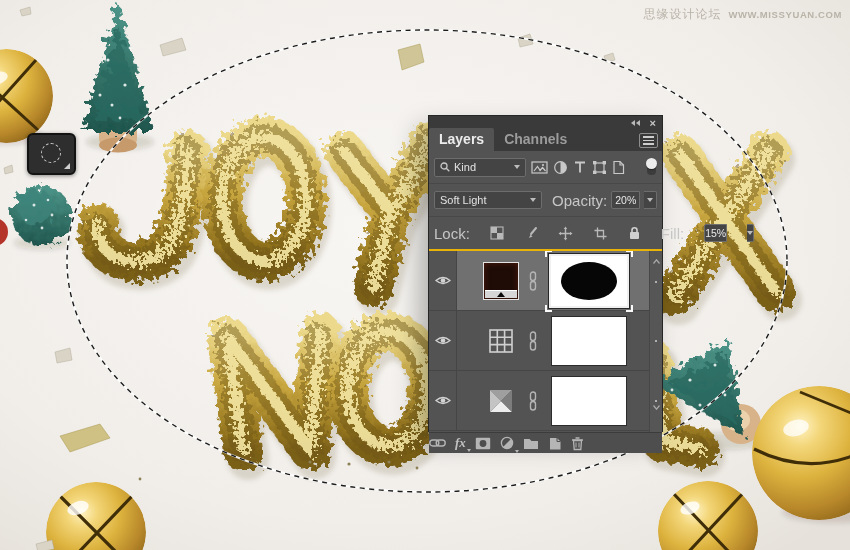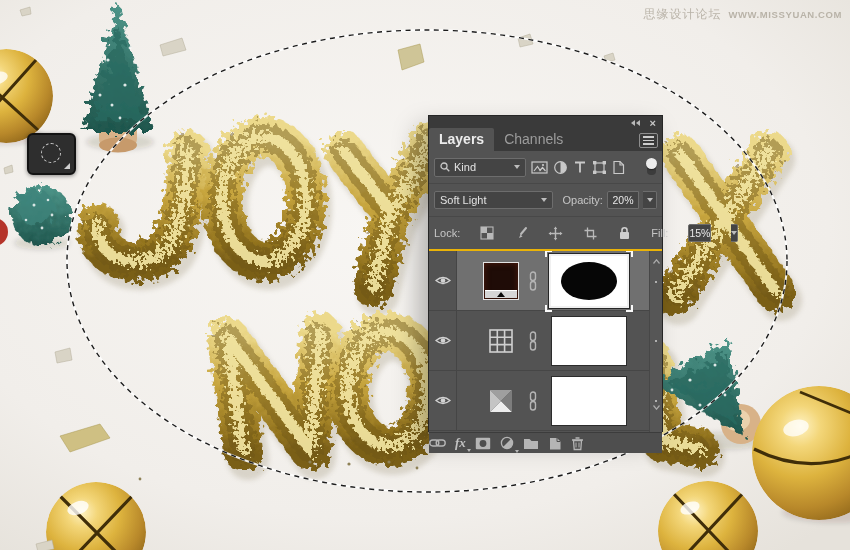--- a/index.html
+++ b/index.html
@@ -31,41 +31,41 @@
   .p-header{height:14px;flex:none;background:#3a3a3a;display:flex;align-items:center;
     justify-content:flex-end;gap:10px;padding:0 6px;}
   .collapse-ic{display:flex;gap:1px;}
   .collapse-ic i{width:0;height:0;border-top:3px solid transparent;border-bottom:3px solid transparent;
     border-right:4px solid #b9b9b9;display:block;}
   .close-ic{color:#c7c7c7;font-size:11px;font-weight:bold;line-height:10px;}
 
   .p-tabs{height:21px;flex:none;background:#3a3a3a;display:flex;align-items:flex-end;position:relative;}
   .tab{padding:3px 10px 4px;font-size:14px;}
   .tab.active{background:#535353;color:#ececec;font-weight:bold;border-radius:2px 2px 0 0;}
-  .tab.inactive{color:#9c9c9c;}
+  .tab.inactive{color:#9c9c9c;font-weight:bold;}
   .menu-btn{position:absolute;right:4px;top:3px;width:19px;height:15px;border:1px solid #8e8e8e;
     border-radius:2px;display:flex;flex-direction:column;justify-content:center;gap:2px;padding:0 3px;}
   .menu-btn i{display:block;height:1.4px;background:#cdcdcd;}
 
   .p-row{flex:none;display:flex;align-items:center;padding:16px 5px;border-bottom:1px solid #484848;}
   .p-filter{height:27px;gap:5px;}
   .dd{height:19px;background:#444;border:1px solid #6d6d6d;border-radius:2px;
     display:flex;align-items:center;padding:0 5px;gap:4px;color:#e2e2e2;}
   .chev{width:0;height:0;border-left:3.5px solid transparent;border-right:3.5px solid transparent;
     border-top:4.5px solid #bdbdbd;margin-left:auto;}
   .kind-dd{width:92px;}
   .f-icons{display:flex;gap:5px;align-items:center;}
   .f-icons svg{display:block;}
   .pill{width:9px;height:15px;background:#3c3c3c;border-radius:4px;position:relative;margin-left:auto;margin-right:1px;}
   .pill::after{content:"";position:absolute;top:-2px;left:-1px;width:11px;height:11px;background:#ececec;
     border-radius:50%;box-shadow:0 1px 1px rgba(0,0,0,.4);}
 
   .p-blend{height:26px;gap:4px;}
   .blend-dd{width:128px;height:18px;}
-  .lbl{color:#c6c6c6;font-size:11px;}
+  .lbl{color:#c6c6c6;font-size:15px;}
   .valbox{width:35px;height:18px;background:#444;border:1px solid #6d6d6d;border-radius:2px 0 0 2px;
     display:flex;align-items:center;justify-content:center;color:#e8e8e8;font-size:10.5px;}
   .chevbox{width:15px;height:18px;background:#444;border:1px solid #6d6d6d;border-left:none;
     border-radius:0 2px 2px 0;display:flex;align-items:center;justify-content:center;}
   .chevbox .chev{margin:0;}
 
   .p-lock{height:27px;gap:20px;border-bottom:2px solid #eab308;}
   .lockic{display:flex;align-items:center;justify-content:center;}
 
   .p-list{height:181px;flex:none;position:relative;background:#535353;overflow:hidden;}

